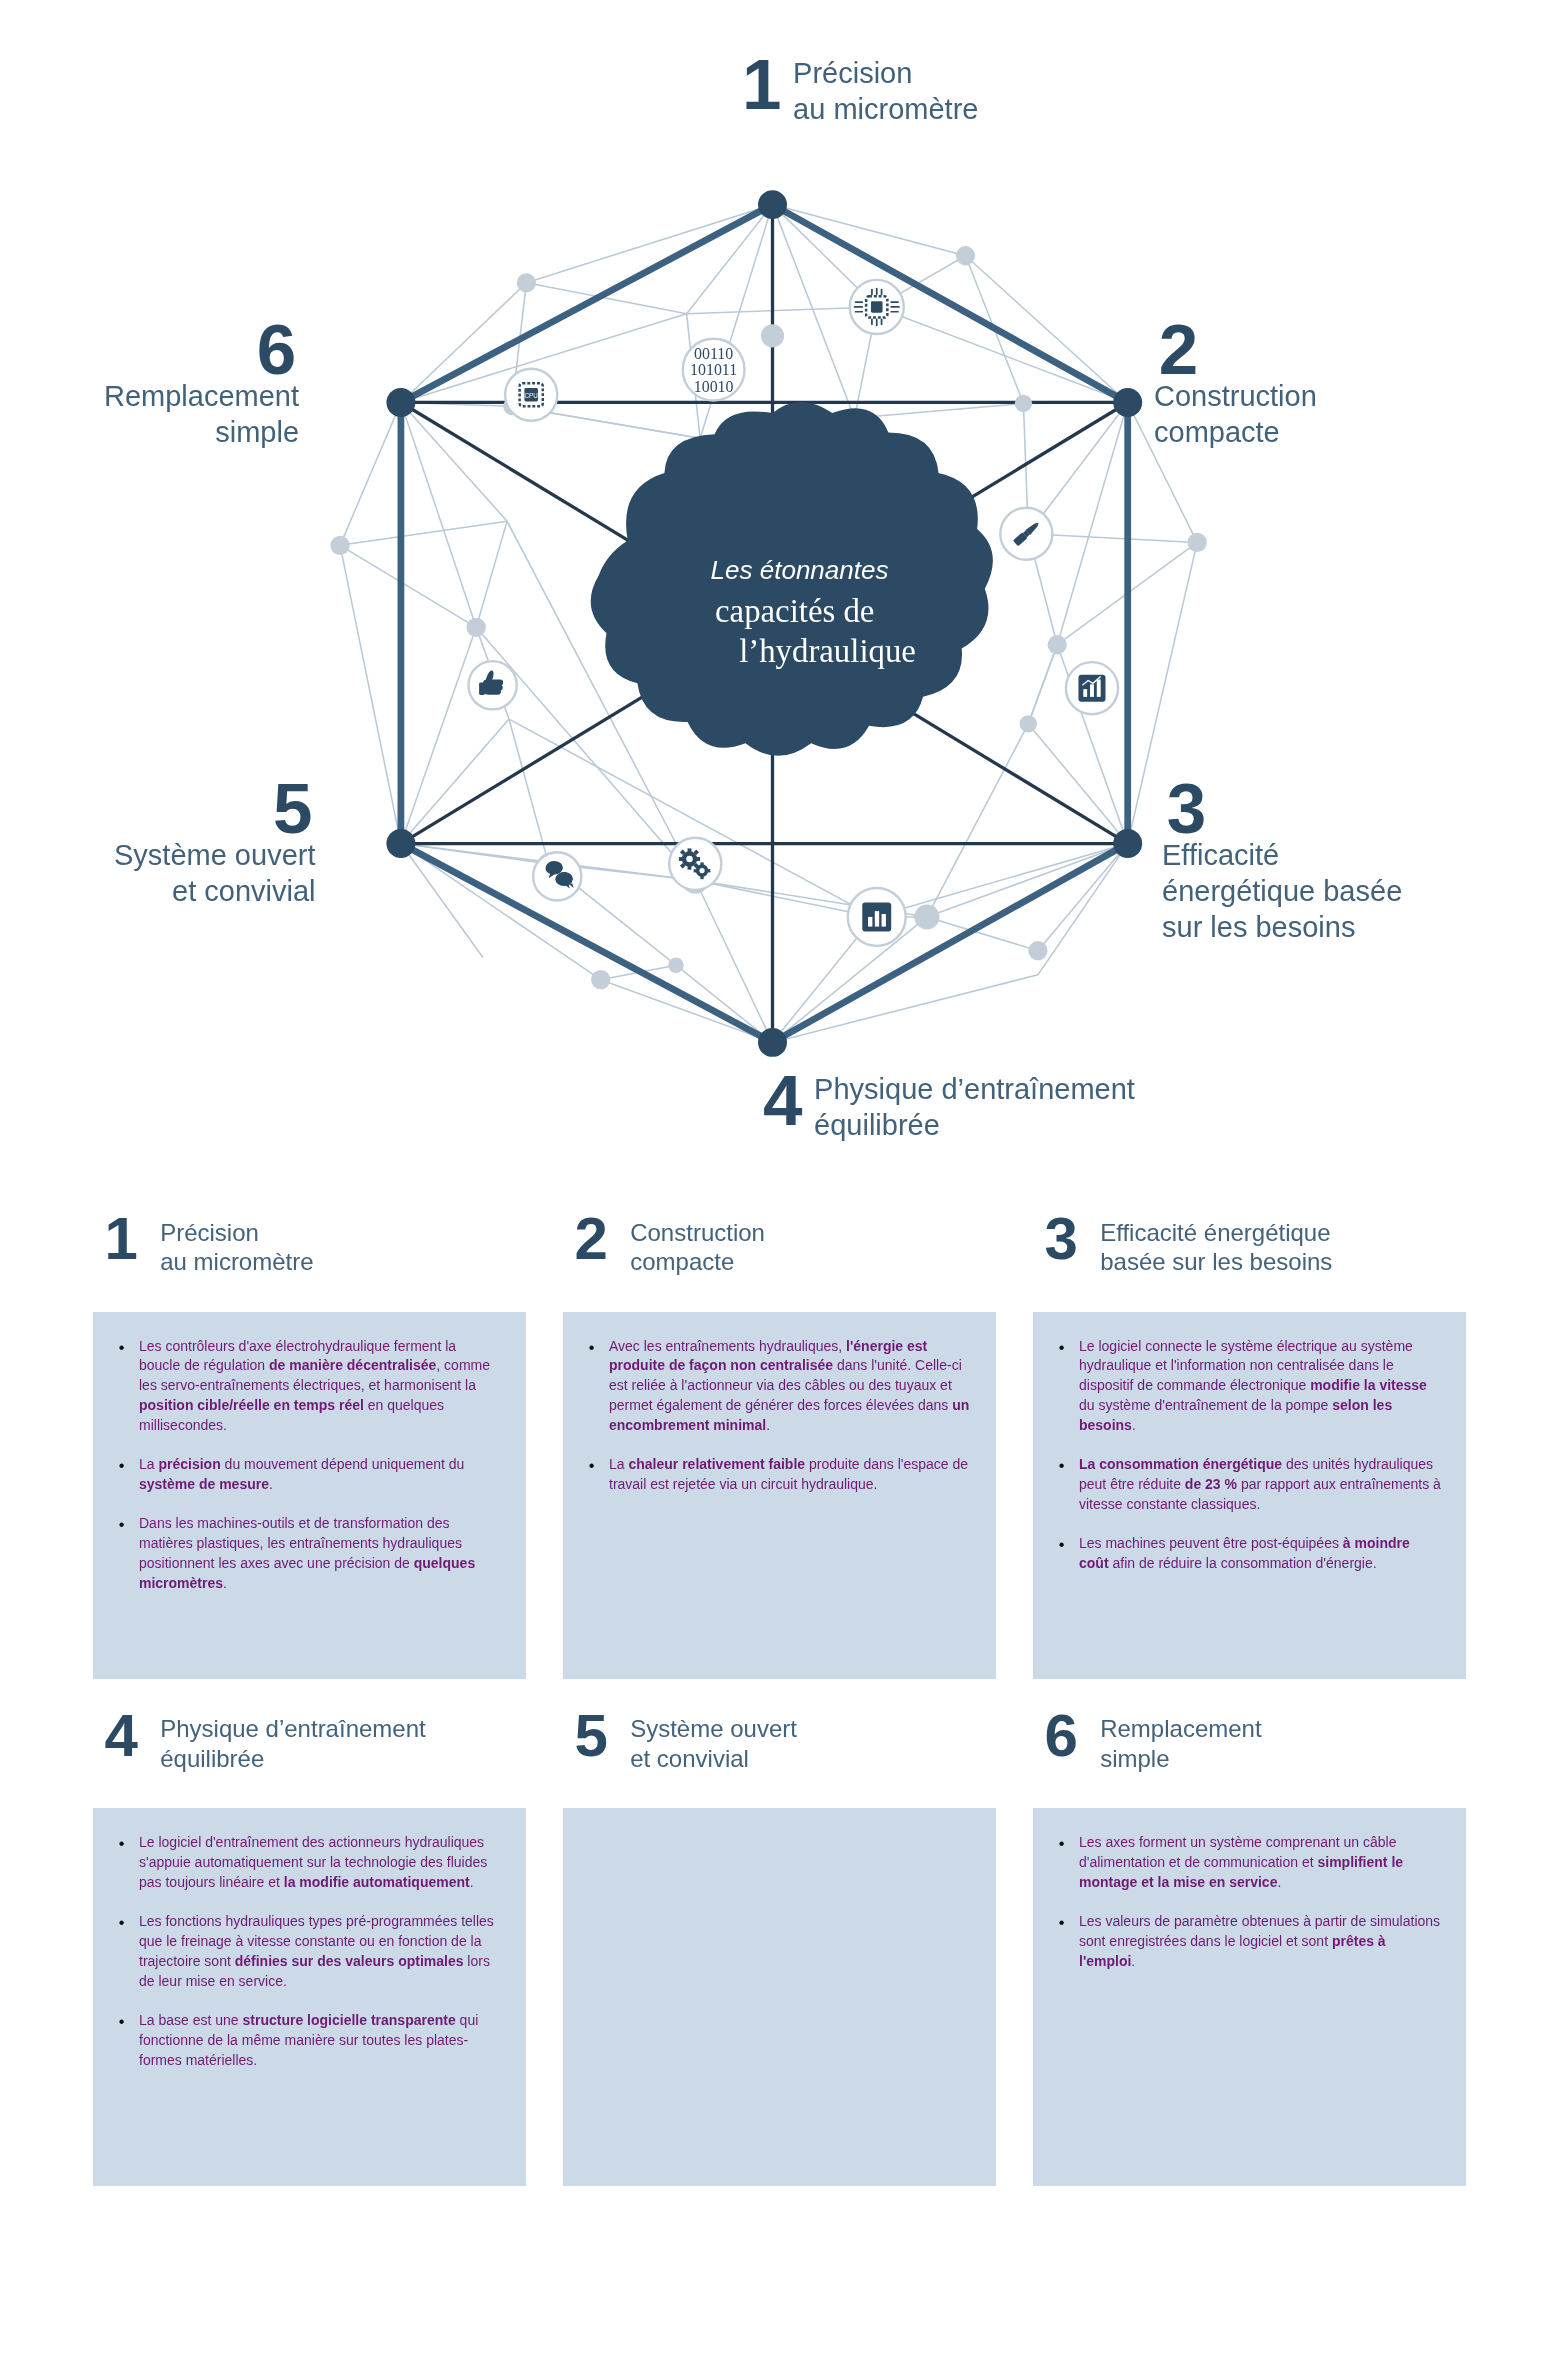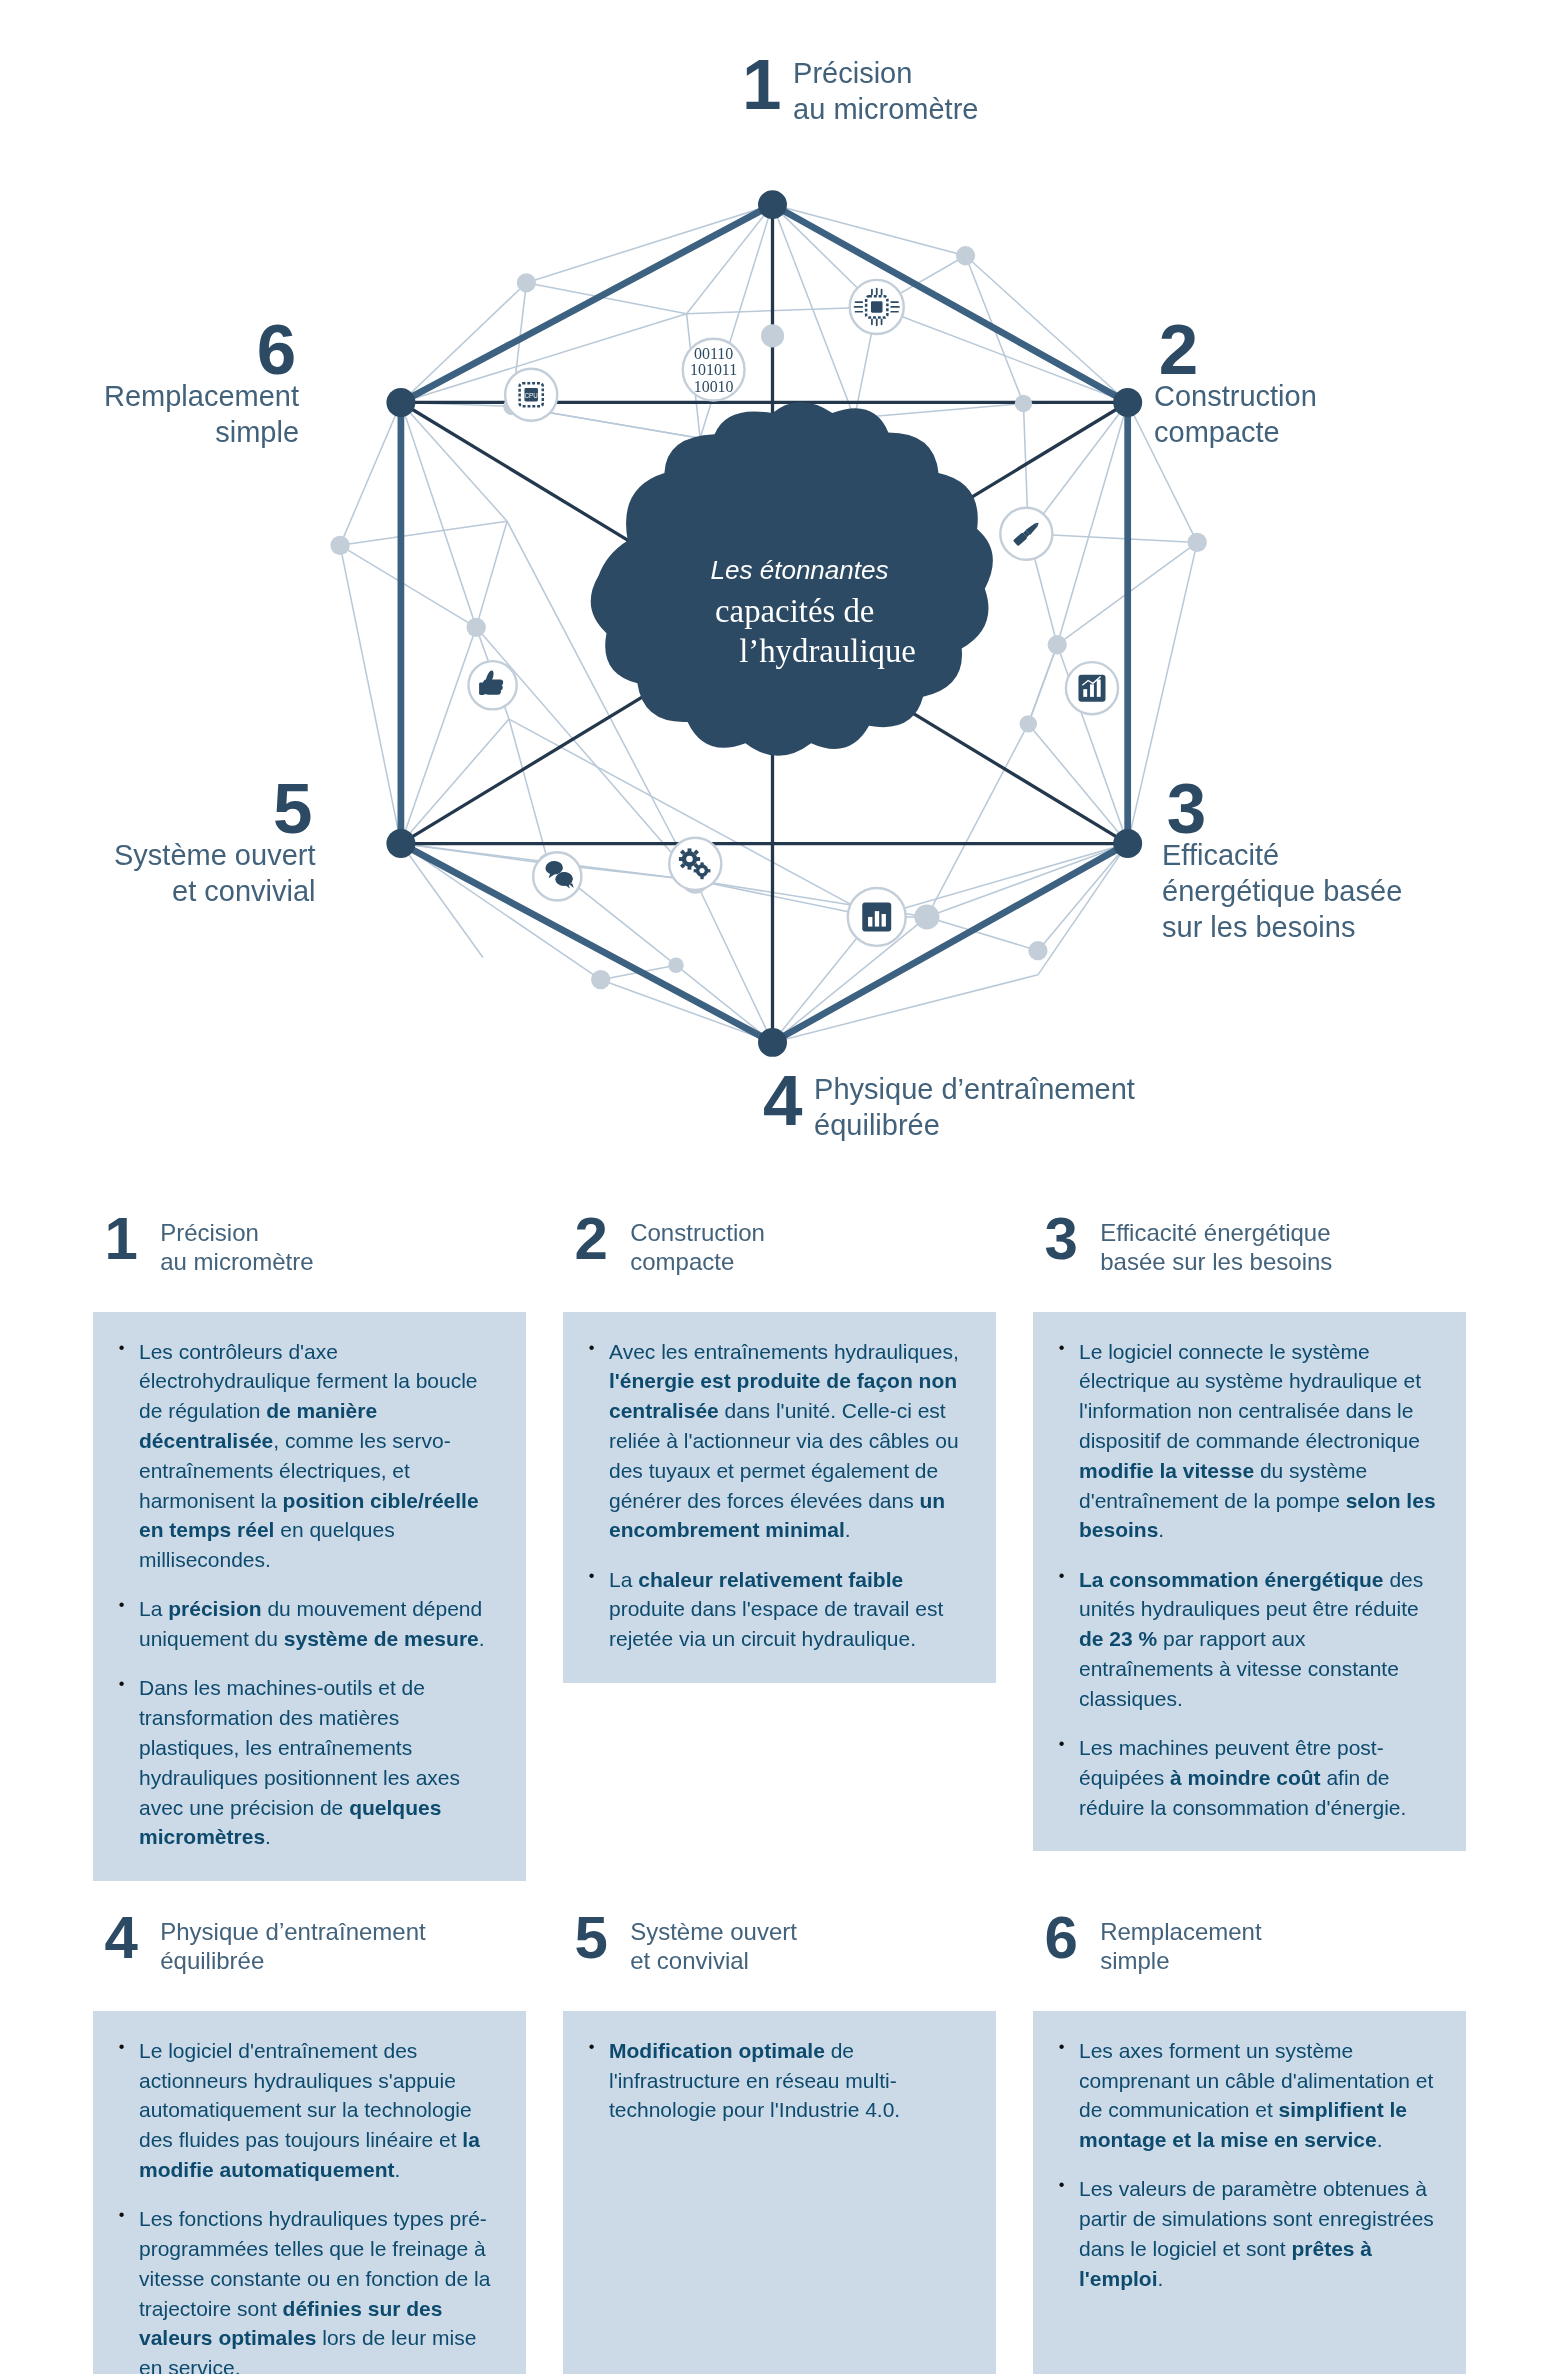--- a/index.html
+++ b/index.html
@@ -76,23 +76,23 @@
   .card-body {
     background: #ccd9e6;
     padding: 25px 25px 29px 21px;
     min-height: 367px;
   }
   .bullets { list-style: none; }
   .bullets li {
     position: relative;
     padding-left: 25px;
     margin-bottom: 19.3px;
-    font-size: 21px;
+    font-size: 14px;
     line-height: 1.42;
-    color: #0c4a6e;
+    color: #701a75;
   }
   .bullets li:last-child { margin-bottom: 0; }
   .bullets li::before {
     content: "•";
     position: absolute; left: 4.8px; top: -1px;
     font-size: 16.4px; color: #0d0d0d;
   }
   .bullets b { font-weight: 700; }
 
   .row2 .card-body { min-height: 378px; }
@@ -452,21 +452,20 @@
     </div>
 
     <div class="card row2">
       <div class="card-head">
         <div class="card-num">5</div>
         <div class="card-title">Système ouvert
 et convivial</div>
       </div>
       <div class="card-body">
         <ul class="bullets">
-          <li><b>Modification optimale</b> de l'infrastructure en réseau multi-technologie pour l'Industrie 4.0.</li>
         </ul>
       </div>
     </div>
 
     <div class="card row2">
       <div class="card-head">
         <div class="card-num">6</div>
         <div class="card-title">Remplacement
 simple</div>
       </div>

